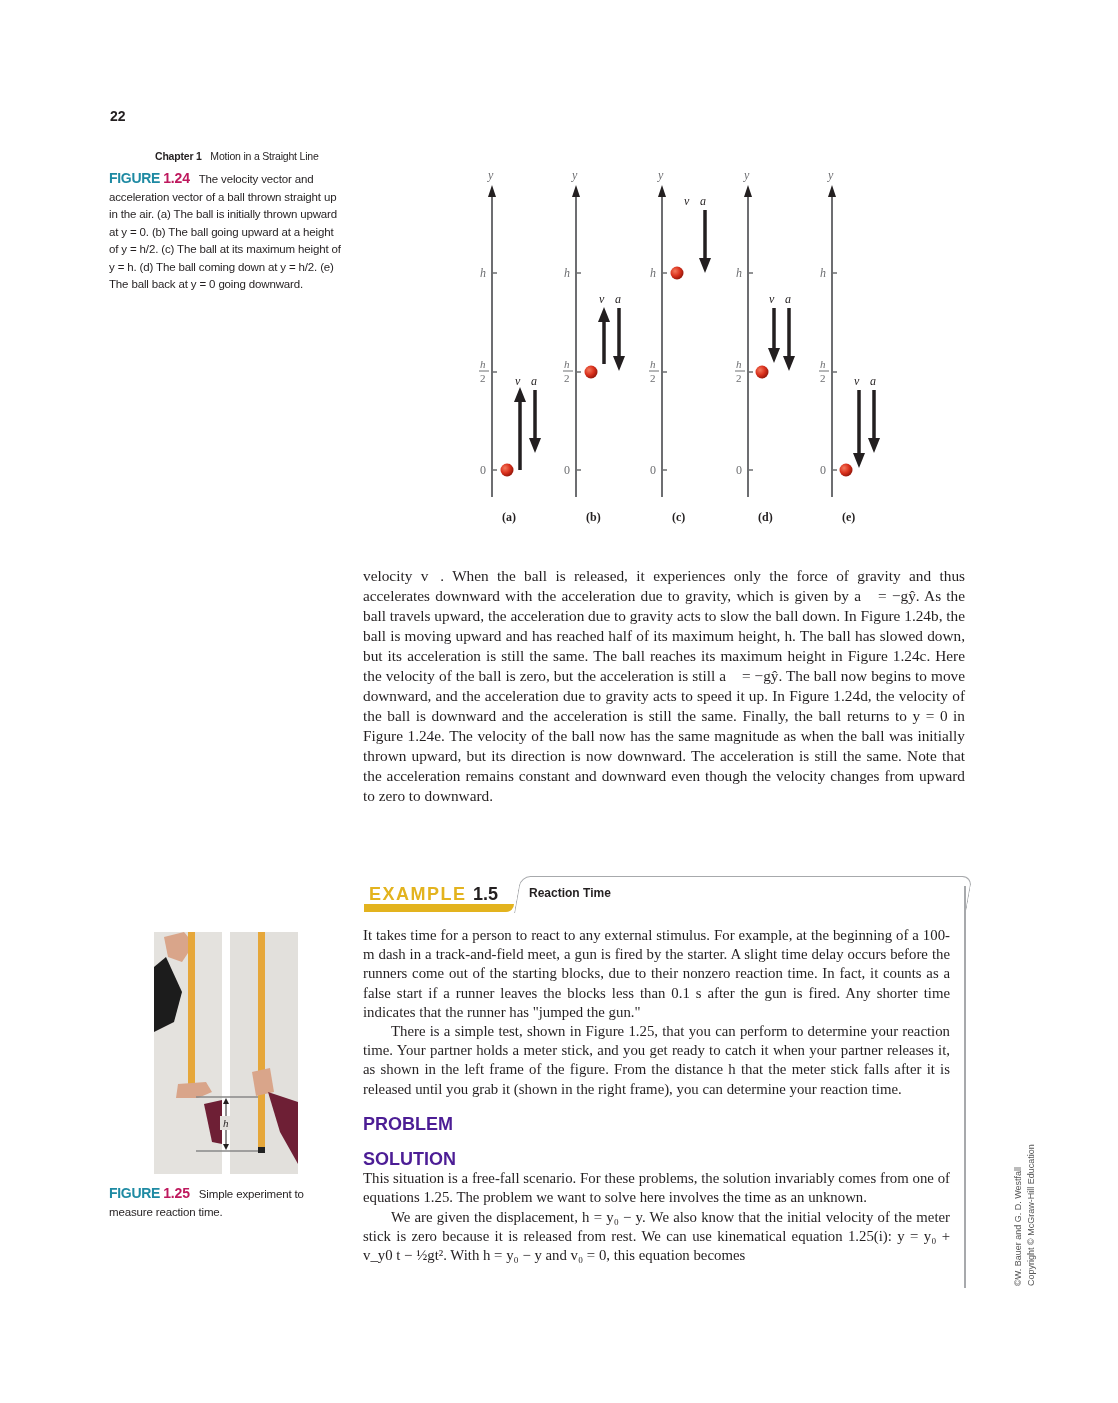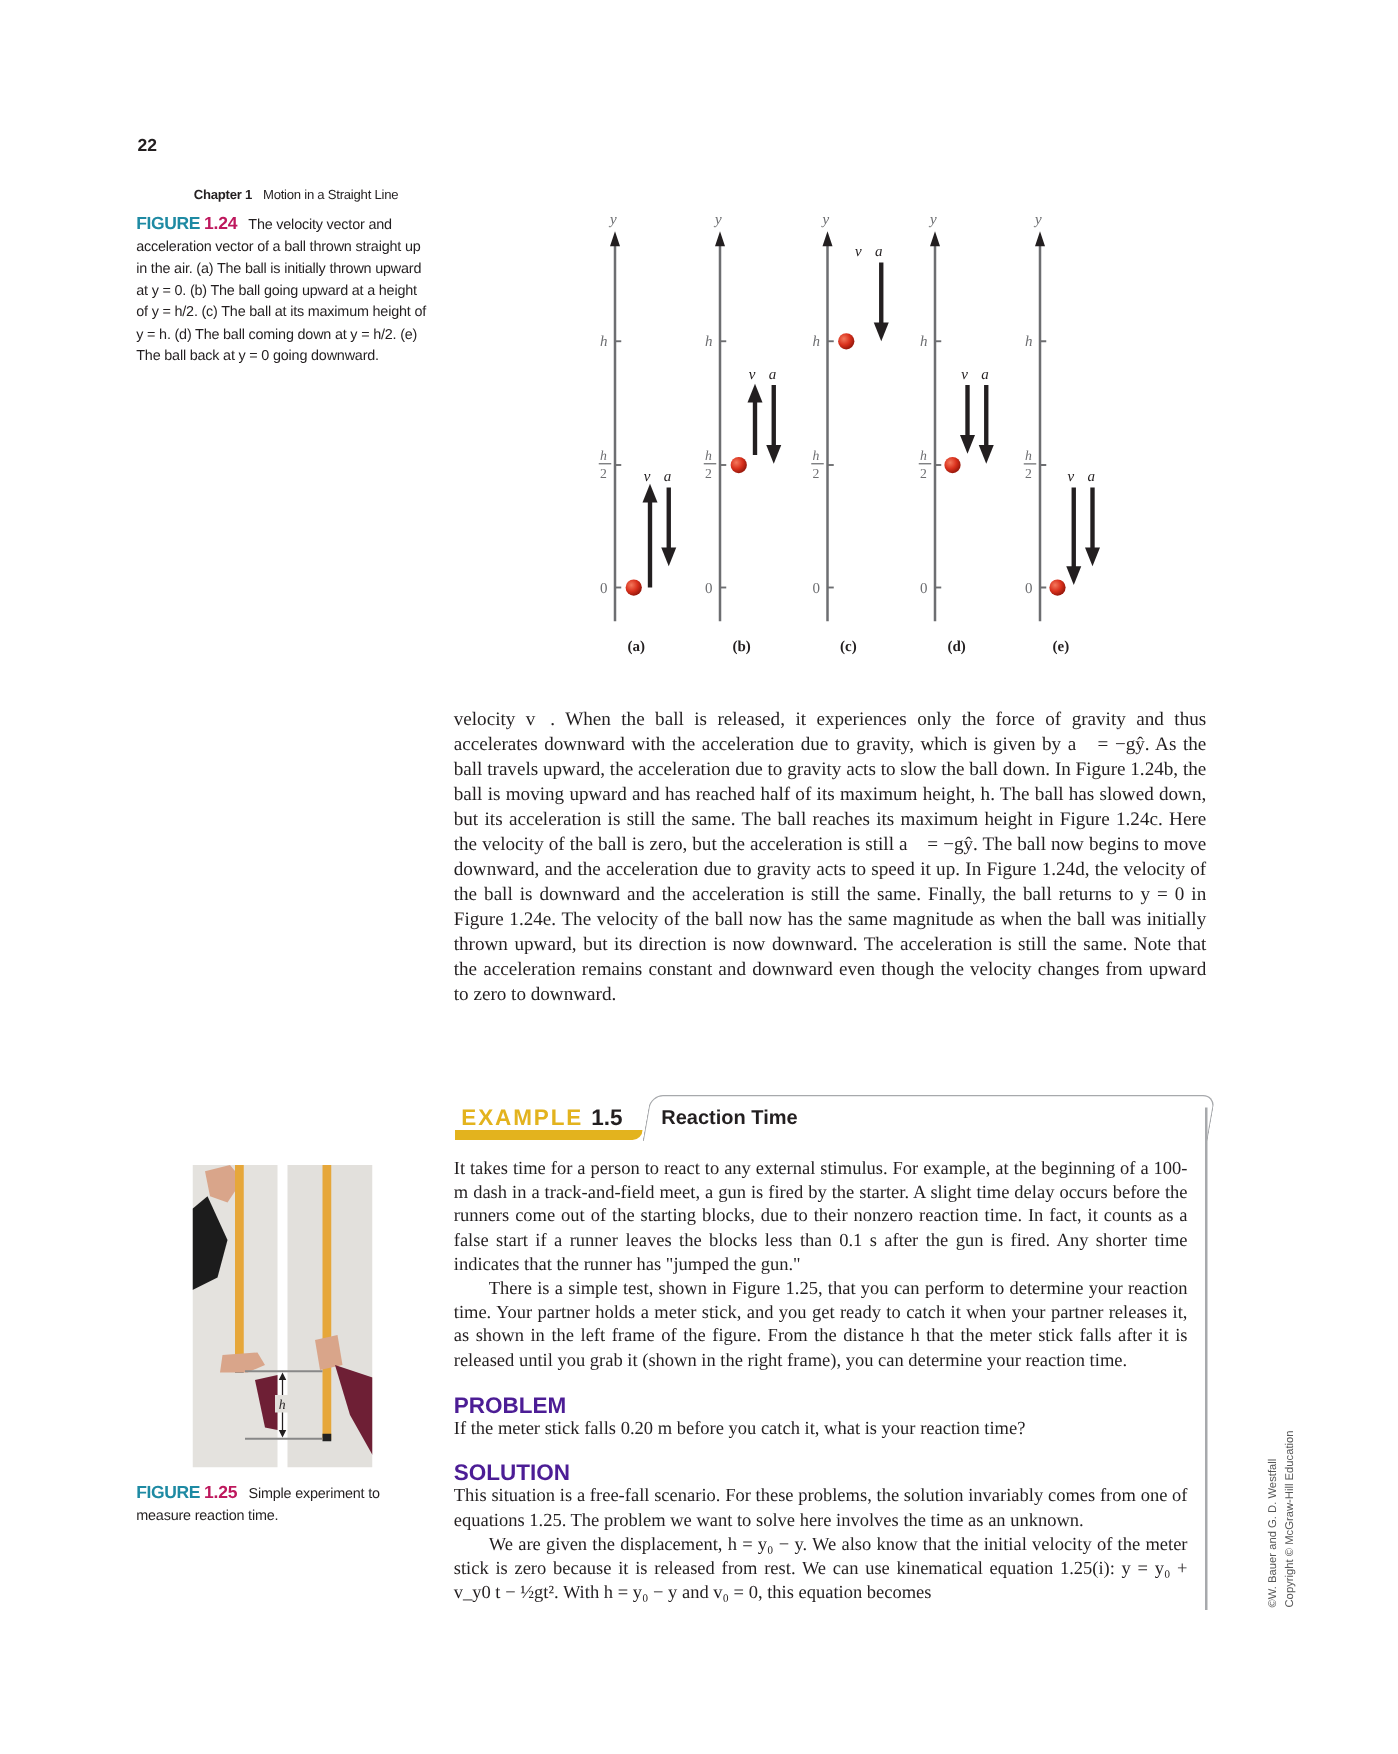--- a/index.html
+++ b/index.html
@@ -12,21 +12,21 @@
   .fig-caption { font-size:11.5px; line-height:17.5px; color:#231f20; letter-spacing:-0.15px; }
   .fig-caption .fig-label { color:#1e8aa3; font-weight:bold; font-size:14px; letter-spacing:-0.3px; }
   .fig-caption .fig-num { color:#be185d; font-weight:bold; font-size:14px; margin-right:6px; }
   .body-text { font-size:15.3px; line-height:20px; text-align:justify; color:#231f20; }
   .body-text p { margin:0; }
   .indent { text-indent:28px; }
   .example-head { left:364px; top:876px; width:602px; height:40px; }
   .example-label { position:absolute; left:5px; top:8px; font-family:"Liberation Sans", sans-serif; font-weight:bold; font-size:18px; letter-spacing:1.5px; color:#e3b31e; }
   .example-label span { color:#231f20; letter-spacing:0; }
   .example-underline { position:absolute; left:0; top:28px; width:150px; height:8px; background:#e3b31e; border-radius:0 0 8px 0; }
-  .example-title { position:absolute; left:165px; top:10px; font-family:"Liberation Sans", sans-serif; font-weight:bold; font-size:16px; }
+  .example-title { position:absolute; left:165px; top:10px; font-family:"Liberation Sans", sans-serif; font-weight:bold; font-size:12px; }
   .example-box { position:absolute; left:150px; top:0px; width:450px; height:36px; border-top:1.5px solid #a7a9ac; border-right:1.5px solid #a7a9ac; border-left:1.5px solid #a7a9ac; border-radius:10px 10px 0 0; transform:skewX(-10deg); transform-origin:bottom left; }
   .example-rightline { left:964px; top:886px; width:1.5px; height:402px; background:#a7a9ac; }
   .sec-head { font-family:"Liberation Sans", sans-serif; font-weight:bold; font-size:18px; color:#4c1d95; }
   .rot-credit { left:1012px; top:1286px; transform-origin:left top; transform:rotate(-90deg); font-family:"Liberation Sans", sans-serif; font-size:9px; color:#555; line-height:13px; white-space:nowrap; }
   svg text { font-family:"Liberation Serif", serif; }
 </style>
 </head>
 <body>
 
 <div class="abs page-num sans">22</div>
@@ -175,21 +175,20 @@
   </div>
   <div class="example-title">Reaction Time</div>
 </div>
 <div class="abs example-rightline"></div>
 
 <div class="abs body-text" style="left:363px; top:926px; width:587px; line-height:19.2px; font-size:14.8px;">
   <p>It takes time for a person to react to any external stimulus. For example, at the beginning of a 100-m dash in a track-and-field meet, a gun is fired by the starter. A slight time delay occurs before the runners come out of the starting blocks, due to their nonzero reaction time. In fact, it counts as a false start if a runner leaves the blocks less than 0.1 s after the gun is fired. Any shorter time indicates that the runner has "jumped the gun."</p>
   <p class="indent">There is a simple test, shown in Figure 1.25, that you can perform to determine your reaction time. Your partner holds a meter stick, and you get ready to catch it when your partner releases it, as shown in the left frame of the figure. From the distance h that the meter stick falls after it is released until you grab it (shown in the right frame), you can determine your reaction time.</p>
   <div style="height:16px;"></div>
   <div class="sec-head">PROBLEM</div>
-  <p style="text-align:left;">If the meter stick falls 0.20 m before you catch it, what is your reaction time?</p>
   <div style="height:16px;"></div>
   <div class="sec-head">SOLUTION</div>
   <p>This situation is a free-fall scenario. For these problems, the solution invariably comes from one of equations 1.25. The problem we want to solve here involves the time as an unknown.</p>
   <p class="indent">We are given the displacement, h = y₀ − y. We also know that the initial velocity of the meter stick is zero because it is released from rest. We can use kinematical equation 1.25(i): y = y₀ + v_y0 t − ½gt². With h = y₀ − y and v₀ = 0, this equation becomes</p>
 </div>
 
 <svg class="abs" style="left:154px; top:932px;" width="144" height="242" viewBox="0 0 144 242">
   <rect x="0" y="0" width="68" height="242" fill="#e4e2de"></rect>
   <rect x="76" y="0" width="68" height="242" fill="#e2e0dc"></rect>
 

